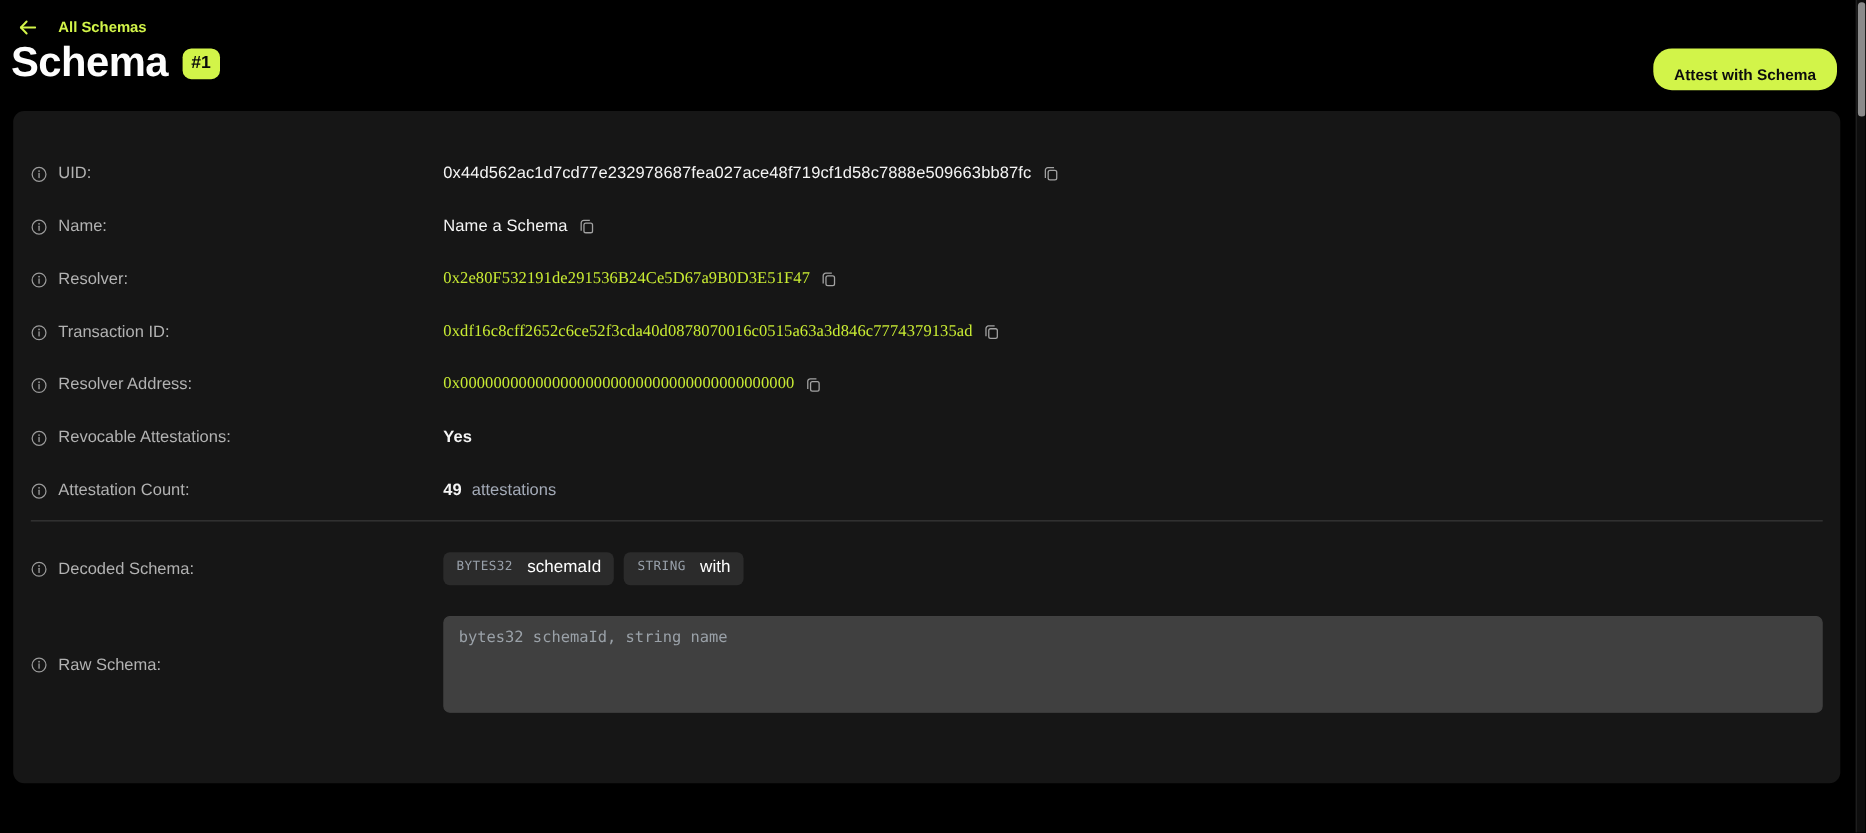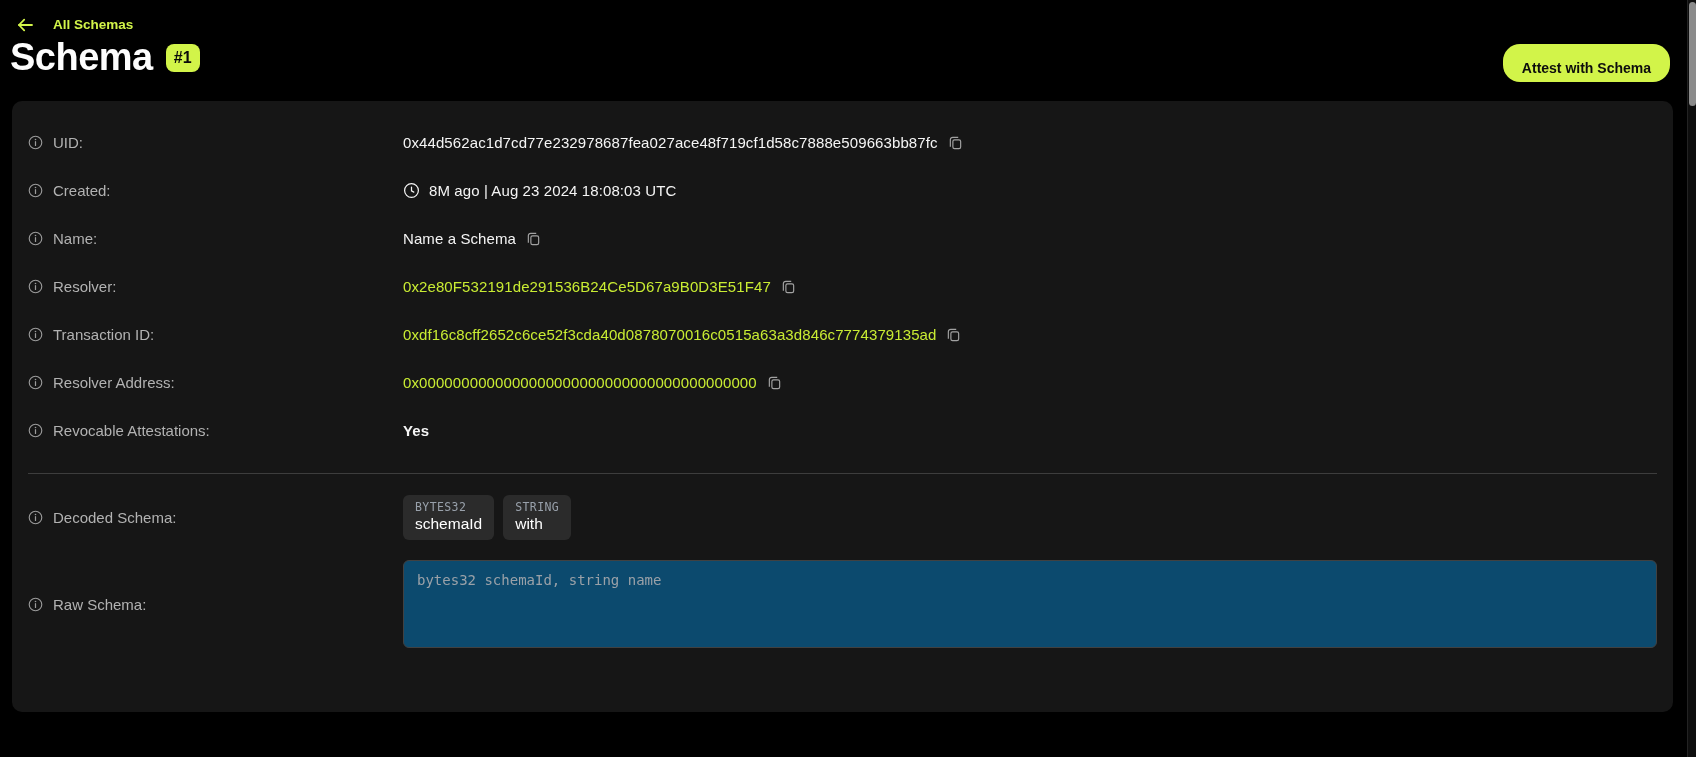--- a/index.html
+++ b/index.html
@@ -44,60 +44,60 @@
   }
 
   
   .card {
     position: absolute; left: 12px; top: 101px;
     width: 1661px; height: 611px;
     background: var(--card-bg, #161616);
     border-radius: 10px;
     padding: 17px 16px 16px;
   }
-  .row { display: flex; align-items: center; min-height: 48px; }
+  .row { display: flex; align-items: flex-end; min-height: 48px; }
   .label-cell {
     width: 375px; flex: 0 0 375px;
     display: flex; align-items: center; gap: 10px;
     color: #b2b2b2; font-size: 15px; font-weight: 400;
   }
   .label-cell .icon { display: inline-flex; margin-top: 1px; }
   .value-cell {
     flex: 1; display: flex; align-items: center; gap: 9px;
     font-size: 15px; min-width: 0;
   }
   .value { color: #f5f5f5; font-weight: 500; letter-spacing: 0.1px; }
   .value.strong { font-weight: 700; }
-  .value.link { color: var(--link, #c9ec33); cursor: pointer; }
+  .value.link { color: var(--link, #c9ec33); cursor: pointer; font-family: Liberation Serif, serif; }
   .muted-link { color: #a4abb8; font-weight: 400; cursor: pointer; text-decoration: none; }
   .copy-btn {
     display: inline-flex; align-items: center;
     background: none; border: none; padding: 0; margin-left: 1px;
     cursor: pointer;
   }
   .icon { display: inline-flex; }
 
   .divider { margin-top: 19px; border-top: 1px solid #3d3d3d; height: 0; }
 
   .tall-row { display: flex; align-items: center; margin-top: 20px; }
   .tall-row.decoded { min-height: 46px; }
   .chips { display: flex; gap: 9px; }
   .chip {
     background: #2b2b2b; border-radius: 6px;
-    padding: 5px 12px 7px; display: flex; flex-direction: column; gap: 1px;
+    padding: 5px 12px 7px; display: flex; flex-direction: row; gap: 13px;
   }
   .chip-type {
     font-family: "DejaVu Sans Mono", "Liberation Mono", monospace;
     font-size: 11.5px; color: #99a1ab; letter-spacing: 0.4px;
   }
   .chip-name { font-size: 15.5px; color: #ffffff; font-weight: 500; }
 
   .raw-textarea {
     flex: 1; height: 88px;
-    background: #0c4a6e;
+    background: #404040;
     border: 1px solid #414141; border-radius: 6px;
     color: #9aa1a8;
     font-family: "DejaVu Sans Mono", "Liberation Mono", monospace;
     font-size: 14px; line-height: 1.45;
     padding: 9px 13px; resize: none; outline: none;
   }
 
   
   .scrollbar {
     position: absolute; right: 0; top: 0;
@@ -159,41 +159,20 @@
         </div>
         <div class="row">
           <div class="label-cell">
             <span class="icon">
               <svg width="15" height="15" viewBox="0 0 16 16" fill="none">
                 <circle cx="8" cy="8" r="6.7" stroke="#9b9b9b" stroke-width="1.2"></circle>
                 <path d="M8 7.1v4" stroke="#9b9b9b" stroke-width="1.3" stroke-linecap="round"></path>
                 <circle cx="8" cy="4.8" r="0.85" fill="#9b9b9b"></circle>
               </svg>
             </span>
-            <span>Created:</span>
-          </div>
-          <div class="value-cell">
-            <span class="icon">
-              <svg width="17" height="17" viewBox="0 0 18 18" fill="none" stroke="#f5f5f5" stroke-width="1.3" stroke-linecap="round">
-                <circle cx="9" cy="9" r="7.3"></circle>
-                <path d="M9 5.3v4l2.4 1.4"></path>
-              </svg>
-            </span>
-            <span class="value">8M ago | Aug 23 2024 18:08:03 UTC</span>
-          </div>
-        </div>
-        <div class="row">
-          <div class="label-cell">
-            <span class="icon">
-              <svg width="15" height="15" viewBox="0 0 16 16" fill="none">
-                <circle cx="8" cy="8" r="6.7" stroke="#9b9b9b" stroke-width="1.2"></circle>
-                <path d="M8 7.1v4" stroke="#9b9b9b" stroke-width="1.3" stroke-linecap="round"></path>
-                <circle cx="8" cy="4.8" r="0.85" fill="#9b9b9b"></circle>
-              </svg>
-            </span>
             <span>Name:</span>
           </div>
           <div class="value-cell">
             <span class="value">Name a Schema</span>
             <button class="copy-btn">
               <span class="icon">
                 <svg width="15" height="15" viewBox="0 0 16 16" fill="none" stroke="#a2a2a2" stroke-width="1.25" stroke-linejoin="round">
                   <rect x="5.2" y="5.2" width="8.3" height="9.3" rx="1.8"></rect>
                   <path d="M10.9 2.5H5A2.5 2.5 0 0 0 2.5 5v7.5"></path>
                 </svg>
@@ -276,20 +255,36 @@
               <svg width="15" height="15" viewBox="0 0 16 16" fill="none">
                 <circle cx="8" cy="8" r="6.7" stroke="#9b9b9b" stroke-width="1.2"></circle>
                 <path d="M8 7.1v4" stroke="#9b9b9b" stroke-width="1.3" stroke-linecap="round"></path>
                 <circle cx="8" cy="4.8" r="0.85" fill="#9b9b9b"></circle>
               </svg>
             </span>
             <span>Revocable Attestations:</span>
           </div>
           <div class="value-cell">
             <span class="value strong">Yes</span>
+          </div>
+        </div>
+        <div class="row">
+          <div class="label-cell">
+            <span class="icon">
+              <svg width="15" height="15" viewBox="0 0 16 16" fill="none">
+                <circle cx="8" cy="8" r="6.7" stroke="#9b9b9b" stroke-width="1.2"></circle>
+                <path d="M8 7.1v4" stroke="#9b9b9b" stroke-width="1.3" stroke-linecap="round"></path>
+                <circle cx="8" cy="4.8" r="0.85" fill="#9b9b9b"></circle>
+              </svg>
+            </span>
+            <span>Attestation Count:</span>
+          </div>
+          <div class="value-cell">
+            <span class="value strong">49</span>
+            <a class="muted-link">attestations</a>
           </div>
         </div>
       </div>
 
     <div class="divider"></div>
 
     <div class="tall-row decoded">
       <div class="label-cell">
         <span class="icon">
             <svg width="15" height="15" viewBox="0 0 16 16" fill="none">

